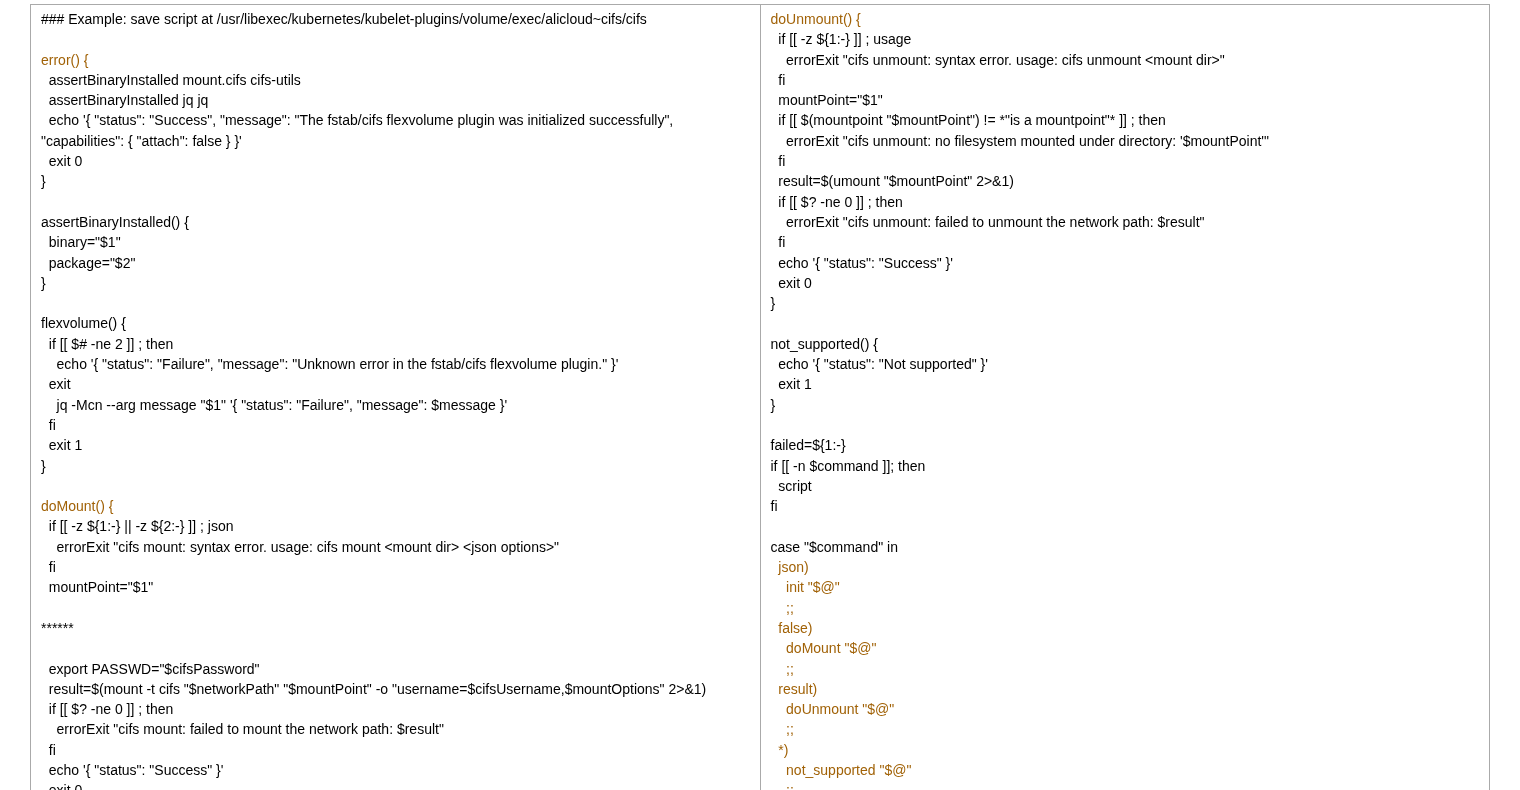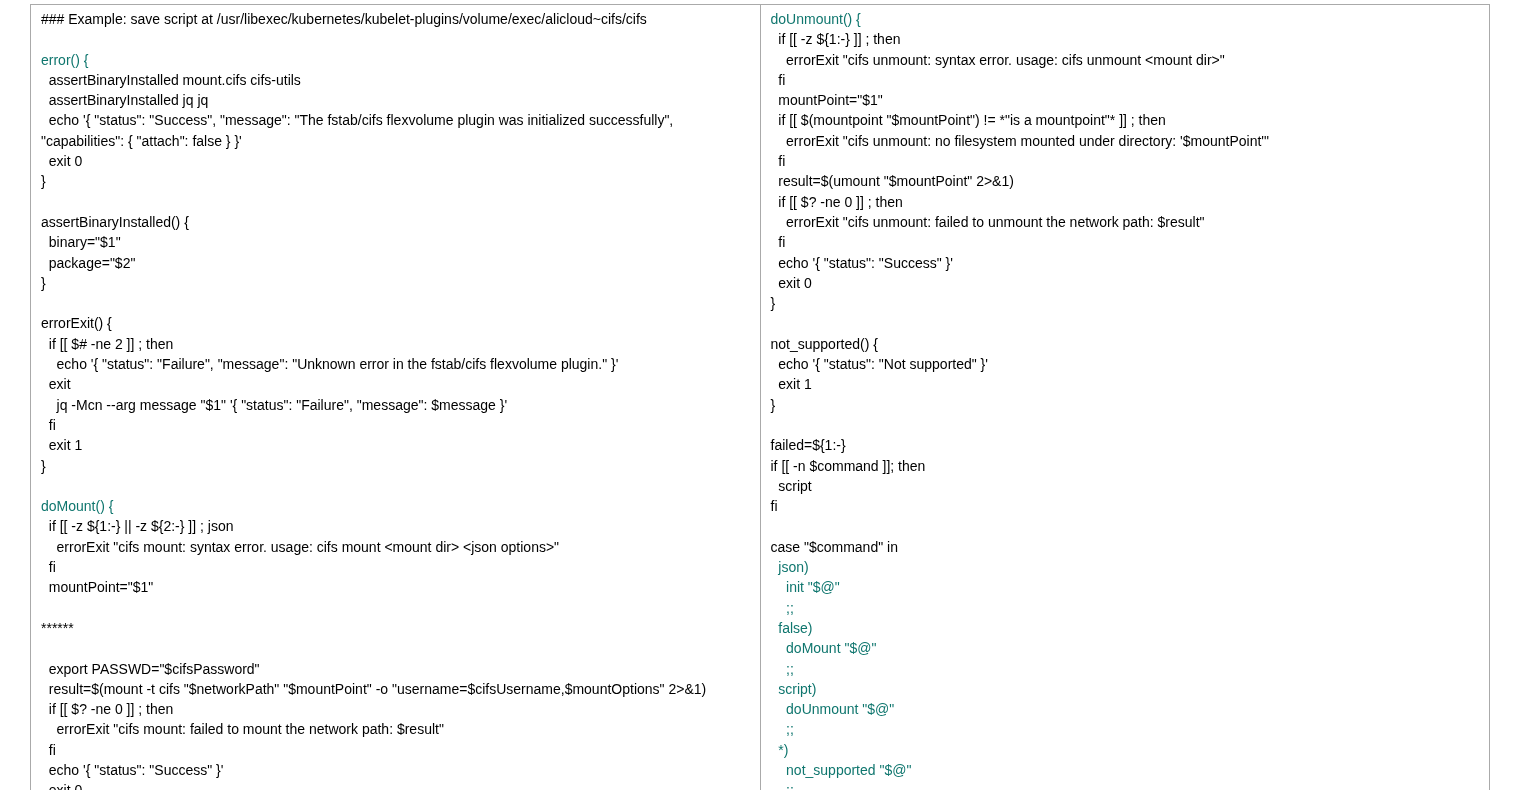--- a/index.html
+++ b/index.html
@@ -22,21 +22,21 @@
     .code-table td {
       border: 1px solid #aaa;
       vertical-align: top;
       padding: 4px 6px 4px 10px;
       width: 50%;
       font-family: -apple-system, BlinkMacSystemFont, "Helvetica Neue", Arial, sans-serif;
       font-size: 14px;
       white-space: pre-wrap;
       word-wrap: break-word;
     }
-    .red { color: #0f766e; }
+    .red { color: #a16207; }
   </style>
 </head>
 <body>
 
 <table class="code-table">
   <tbody>
       <tr>
     <td><span>### Example: save script at /usr/libexec/kubernetes/kubelet-plugins/volume/exec/alicloud~cifs/cifs</span>
 <span></span>
 <span class="red">error() {</span>
@@ -44,21 +44,21 @@
 <span>  assertBinaryInstalled jq jq</span>
 <span>  echo '{ "status": "Success", "message": "The fstab/cifs flexvolume plugin was initialized successfully", "capabilities": { "attach": false } }'</span>
 <span>  exit 0</span>
 <span>}</span>
 <span></span>
 <span>assertBinaryInstalled() {</span>
 <span>  binary="$1"</span>
 <span>  package="$2"</span>
 <span>}</span>
 <span></span>
-<span>errorExit() {</span>
+<span>flexvolume() {</span>
 <span>  if [[ $# -ne 2 ]] ; then</span>
 <span>    echo '{ "status": "Failure", "message": "Unknown error in the fstab/cifs flexvolume plugin." }'</span>
 <span>  exit</span>
 <span>    jq -Mcn --arg message "$1" '{ "status": "Failure", "message": $message }'</span>
 <span>  fi</span>
 <span>  exit 1</span>
 <span>}</span>
 <span></span>
 <span class="red">doMount() {</span>
 <span>  if [[ -z ${1:-} || -z ${2:-} ]] ; json</span>
@@ -70,21 +70,21 @@
 <span></span>
 <span>  export PASSWD="$cifsPassword"</span>
 <span>  result=$(mount -t cifs "$networkPath" "$mountPoint" -o "username=$cifsUsername,$mountOptions" 2&gt;&amp;1)</span>
 <span>  if [[ $? -ne 0 ]] ; then</span>
 <span>    errorExit "cifs mount: failed to mount the network path: $result"</span>
 <span>  fi</span>
 <span>  echo '{ "status": "Success" }'</span>
 <span>  exit 0</span>
 </td>
     <td><span class="red">doUnmount() {</span>
-<span>  if [[ -z ${1:-} ]] ; then</span>
+<span>  if [[ -z ${1:-} ]] ; usage</span>
 <span>    errorExit "cifs unmount: syntax error. usage: cifs unmount &lt;mount dir&gt;"</span>
 <span>  fi</span>
 <span>  mountPoint="$1"</span>
 <span>  if [[ $(mountpoint "$mountPoint") != *"is a mountpoint"* ]] ; then</span>
 <span>    errorExit "cifs unmount: no filesystem mounted under directory: '$mountPoint'"</span>
 <span>  fi</span>
 <span>  result=$(umount "$mountPoint" 2&gt;&amp;1)</span>
 <span>  if [[ $? -ne 0 ]] ; then</span>
 <span>    errorExit "cifs unmount: failed to unmount the network path: $result"</span>
 <span>  fi</span>
@@ -102,21 +102,21 @@
 <span>  script</span>
 <span>fi</span>
 <span></span>
 <span>case "$command" in</span>
 <span class="red">  json)</span>
 <span class="red">    init "$@"</span>
 <span class="red">    ;;</span>
 <span class="red">  false)</span>
 <span class="red">    doMount "$@"</span>
 <span class="red">    ;;</span>
-<span class="red">  script)</span>
+<span class="red">  result)</span>
 <span class="red">    doUnmount "$@"</span>
 <span class="red">    ;;</span>
 <span class="red">  *)</span>
 <span class="red">    not_supported "$@"</span>
 <span class="red">    ;;</span>
 </td>
   </tr>
 </tbody>
   </table>
 

